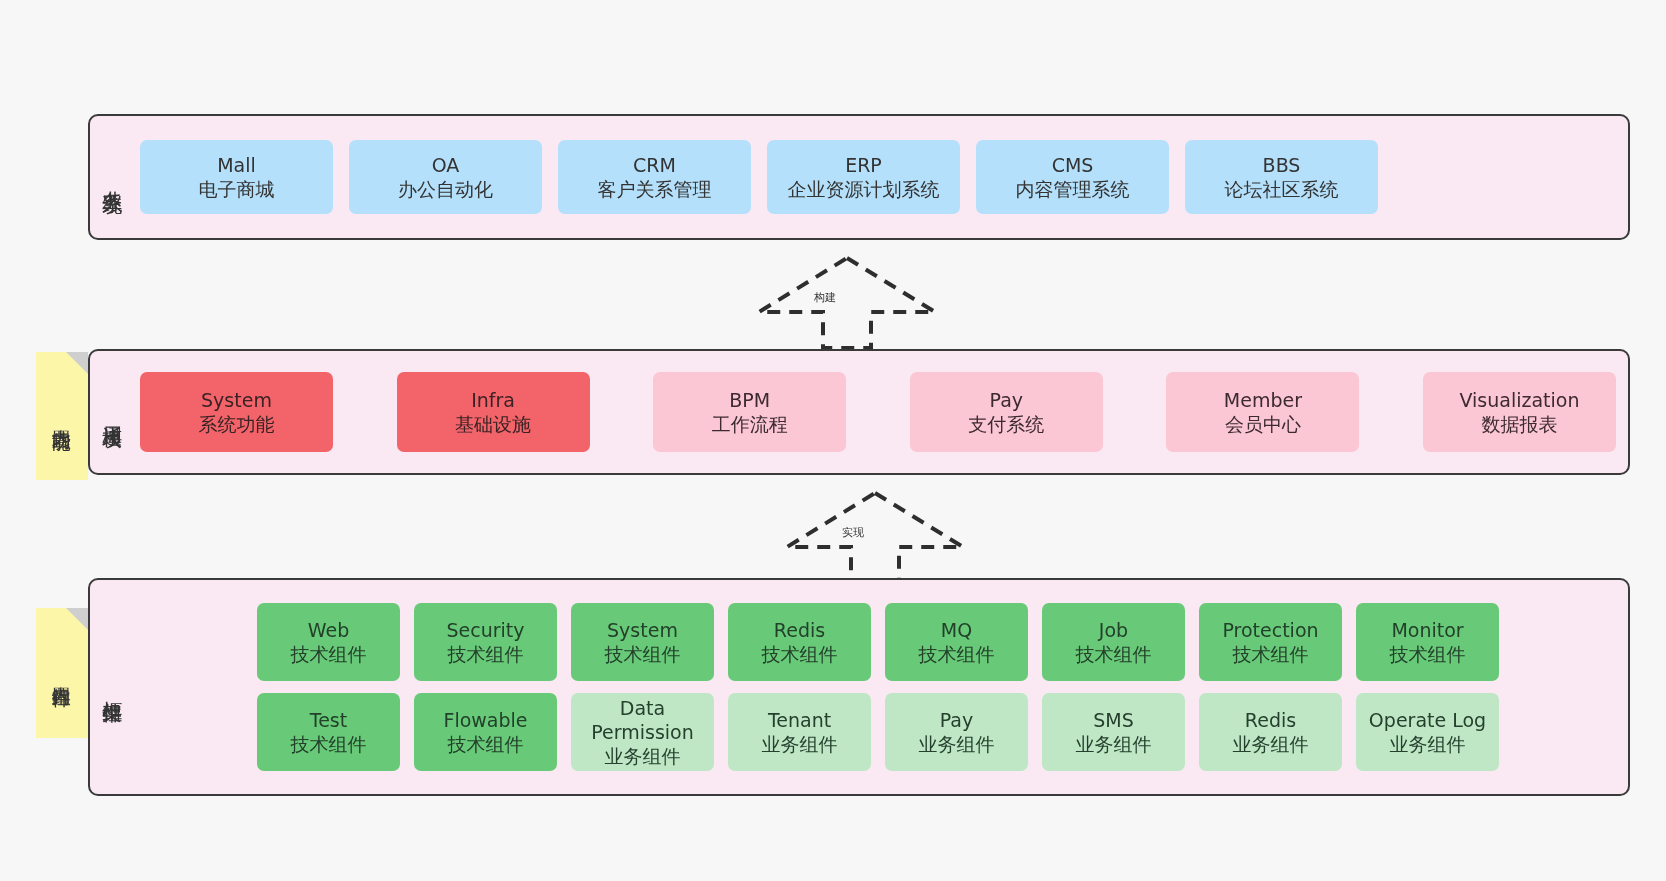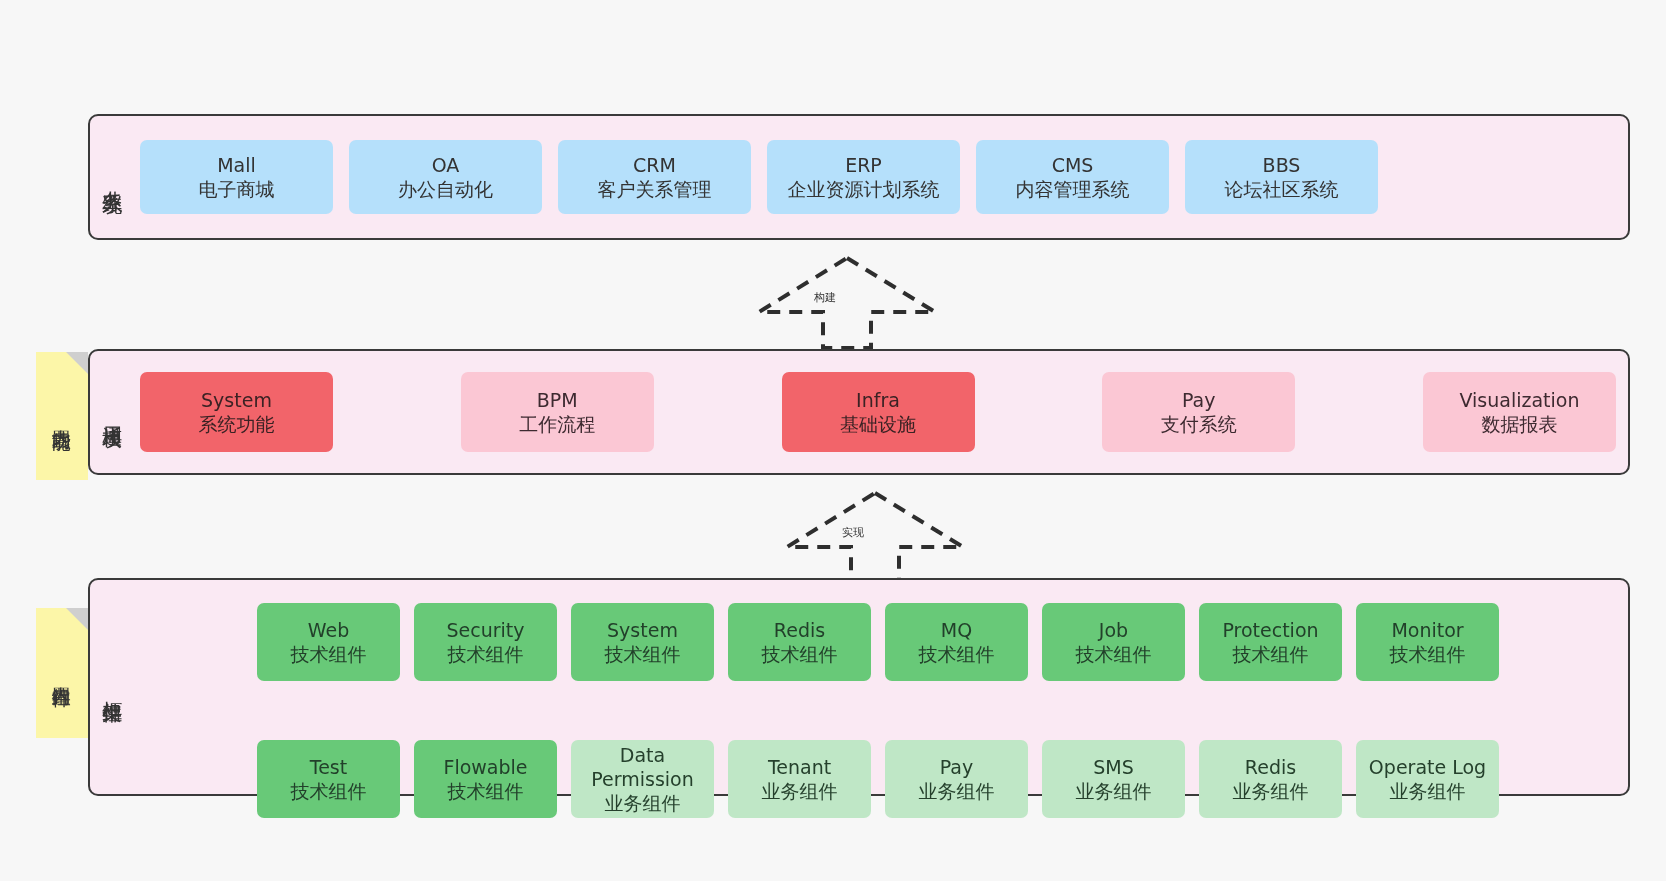--- a/index.html
+++ b/index.html
@@ -87,21 +87,21 @@
 
   
   #layer-framework { left: 88px; top: 578px; width: 1542px; height: 218px; }
   #layer-framework .layer-body {
     flex-direction: column;
     justify-content: center;
     gap: 12px;
     padding: 0 12px 0 6px;
   }
   .fw-row { display: flex; gap: 14px; align-items: stretch; }
-  #layer-framework .mod { width: 143px; height: 78px; margin-top: 47px; }
+  #layer-framework .mod { width: 143px; height: 78px; }
 
   
   .note {
     position: absolute;
     background: #fcf6a8;
     box-sizing: border-box;
     display: flex;
     align-items: center;
     justify-content: center;
     font-size: 19px;
@@ -187,31 +187,35 @@
   </div>
 
   <div class="layer" id="layer-common">
     <div class="layer-title">通用模块</div>
     <div class="layer-body">
 
       <div class="mod c-red">
         <div class="t1">System</div>
         <div class="t2">系统功能</div>
       </div>
+      <div class="mod c-red">
+        <div class="t1">Infra</div>
+        <div class="t2">基础设施</div>
+      </div>
       <div class="mod c-pink">
         <div class="t1">BPM</div>
         <div class="t2">工作流程</div>
       </div>
-      <div class="mod c-red">
-        <div class="t1">Infra</div>
-        <div class="t2">基础设施</div>
-      </div>
       <div class="mod c-pink">
         <div class="t1">Pay</div>
         <div class="t2">支付系统</div>
+      </div>
+      <div class="mod c-pink">
+        <div class="t1">Member</div>
+        <div class="t2">会员中心</div>
       </div>
       <div class="mod c-pink">
         <div class="t1">Visualization</div>
         <div class="t2">数据报表</div>
       </div>
 
     </div>
   </div>
 
   <div class="arrow-wrap" id="arrow-impl">

